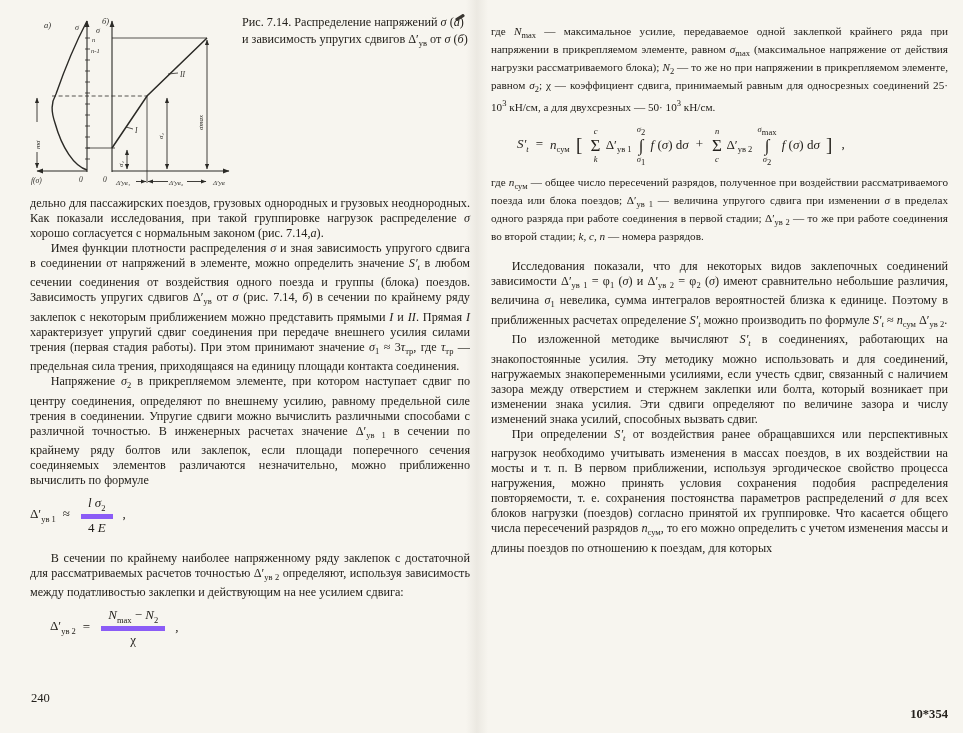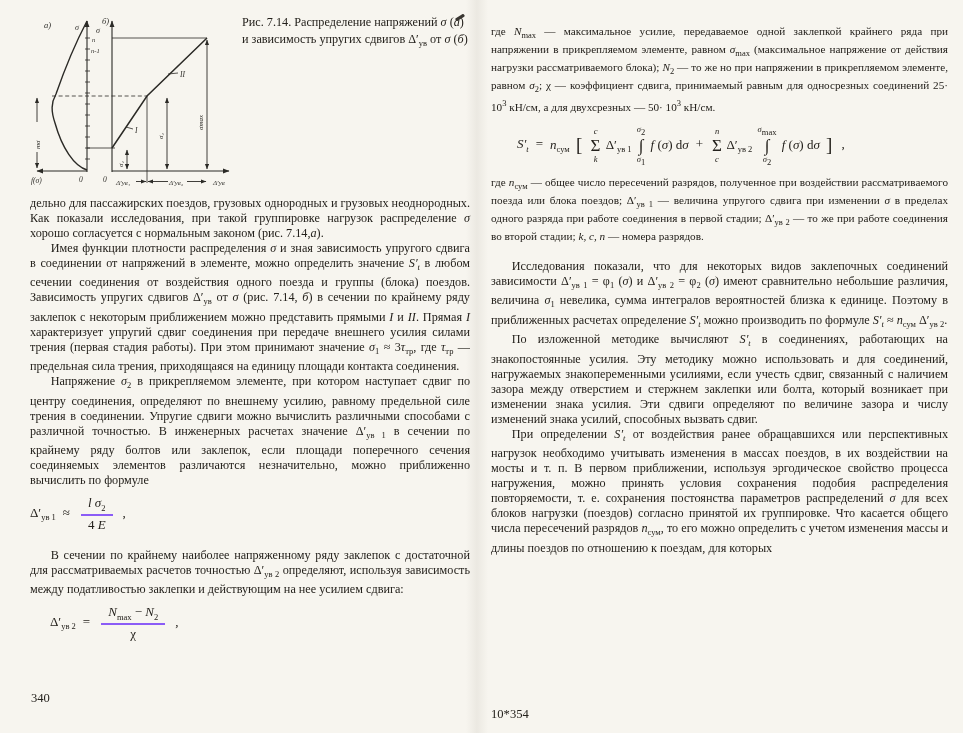--- a/index.html
+++ b/index.html
@@ -22,29 +22,29 @@
   sup{font-size:8.5px;}
   .figure-row{position:relative;height:196px;}
   .fig-svg{position:absolute;left:0;top:8px;}
   .fig-caption{position:absolute;left:212px;top:14px;width:228px;
     font-size:12.2px;line-height:16.5px;text-align:left;}
   .formula{font-size:13px;margin:7px 0 8px 0;white-space:nowrap;}
   .formula.ind1{}
   .formula.ind2{margin-left:20px;}
   .formula.ind3{margin-left:26px;margin-top:10px;margin-bottom:10px;}
   .frac{display:inline-flex;flex-direction:column;text-align:center;vertical-align:middle;margin:0 4px;}
-  .frac .fn{border-bottom:2px solid #8b5cf6;padding:0 7px 1px 7px;}
+  .frac .fn{border-bottom:5px solid #8b5cf6;padding:0 7px 1px 7px;}
   .frac .fd{padding-top:1px;}
   .stk{display:inline-flex;flex-direction:column;align-items:center;vertical-align:middle;line-height:1;font-size:8.5px;margin:0 2px;}
   .stk .big{font-size:17px;line-height:1;padding:1px 0;}
   .sp{margin:0 7px;}
   .comma{margin-left:6px;}
   .brk{font-size:19px;vertical-align:middle;margin:0 3px;}
   .pagenum-left{position:absolute;left:1px;bottom:27px;font-size:12.6px;}
-  .footer-right{position:absolute;bottom:23px;left:0;width:100%;display:flex;justify-content:flex-start;font-size:12.6px;}
+  .footer-right{position:absolute;bottom:23px;left:0;width:100%;display:flex;justify-content:flex-end;font-size:12.6px;font-weight:bold;}
   .artifact{position:absolute;left:425px;top:16px;width:10px;height:3px;background:#3a3732;transform:rotate(-32deg);border-radius:1px;}
   svg text{font-family:"Liberation Serif","DejaVu Serif",serif;fill:#2b2a26;}
   .it{font-style:italic;}
 </style>
 </head>
 <body>
 
 <div class="spread">
 
   <div class="page page-left">
@@ -111,21 +111,21 @@
             <span class="fn"><i>l σ</i><sub>2</sub></span>
             <span class="fd">4 <i>Е</i></span>
           </span><span class="comma">,</span></div>
       <p class="gap">В сечении по крайнему наиболее напряженному ряду заклепок с достаточной для рассматриваемых расчетов точностью Δ′<sub>ув 2</sub> определяют, используя зависимость между податливостью заклепки и действующим на нее усилием сдвига:</p>
       <div class="formula ind2">Δ′<sub>ув 2</sub><span class="sp">=</span><span class="frac">
             <span class="fn"><i>N</i><sub>max</sub> − <i>N</i><sub>2</sub></span>
             <span class="fd">χ</span>
           </span><span class="comma">,</span></div>
     </div>
 
-    <div class="pagenum-left">340</div>
+    <div class="pagenum-left">240</div>
   </div>
 
   <div class="gutter"></div>
 
   <div class="page page-right">
     <p class="noind small">где <i>N</i><sub>max</sub> — максимальное усилие, передаваемое одной заклепкой крайнего ряда при напряжении в прикрепляемом элементе, равном <i>σ</i><sub>max</sub> (максимальное напряжение от действия нагрузки рассматриваемого блока); <i>N</i><sub>2</sub> — то же но при напряжении в прикрепляемом элементе, равном <i>σ</i><sub>2</sub>; χ — коэффициент сдвига, принимаемый равным для односрезных соединений 25· 10<sup>3</sup> кН/см, а для двухсрезных — 50· 10<sup>3</sup> кН/см.</p>
     <div class="formula ind3"><i>S′<sub>t</sub></i><span class="sp">=</span><i>n</i><sub>сум</sub> <span class="brk">[</span> <span class="stk">
           <span><i>c</i></span>
           <span class="big">Σ</span>
           <span><i>k</i></span>

